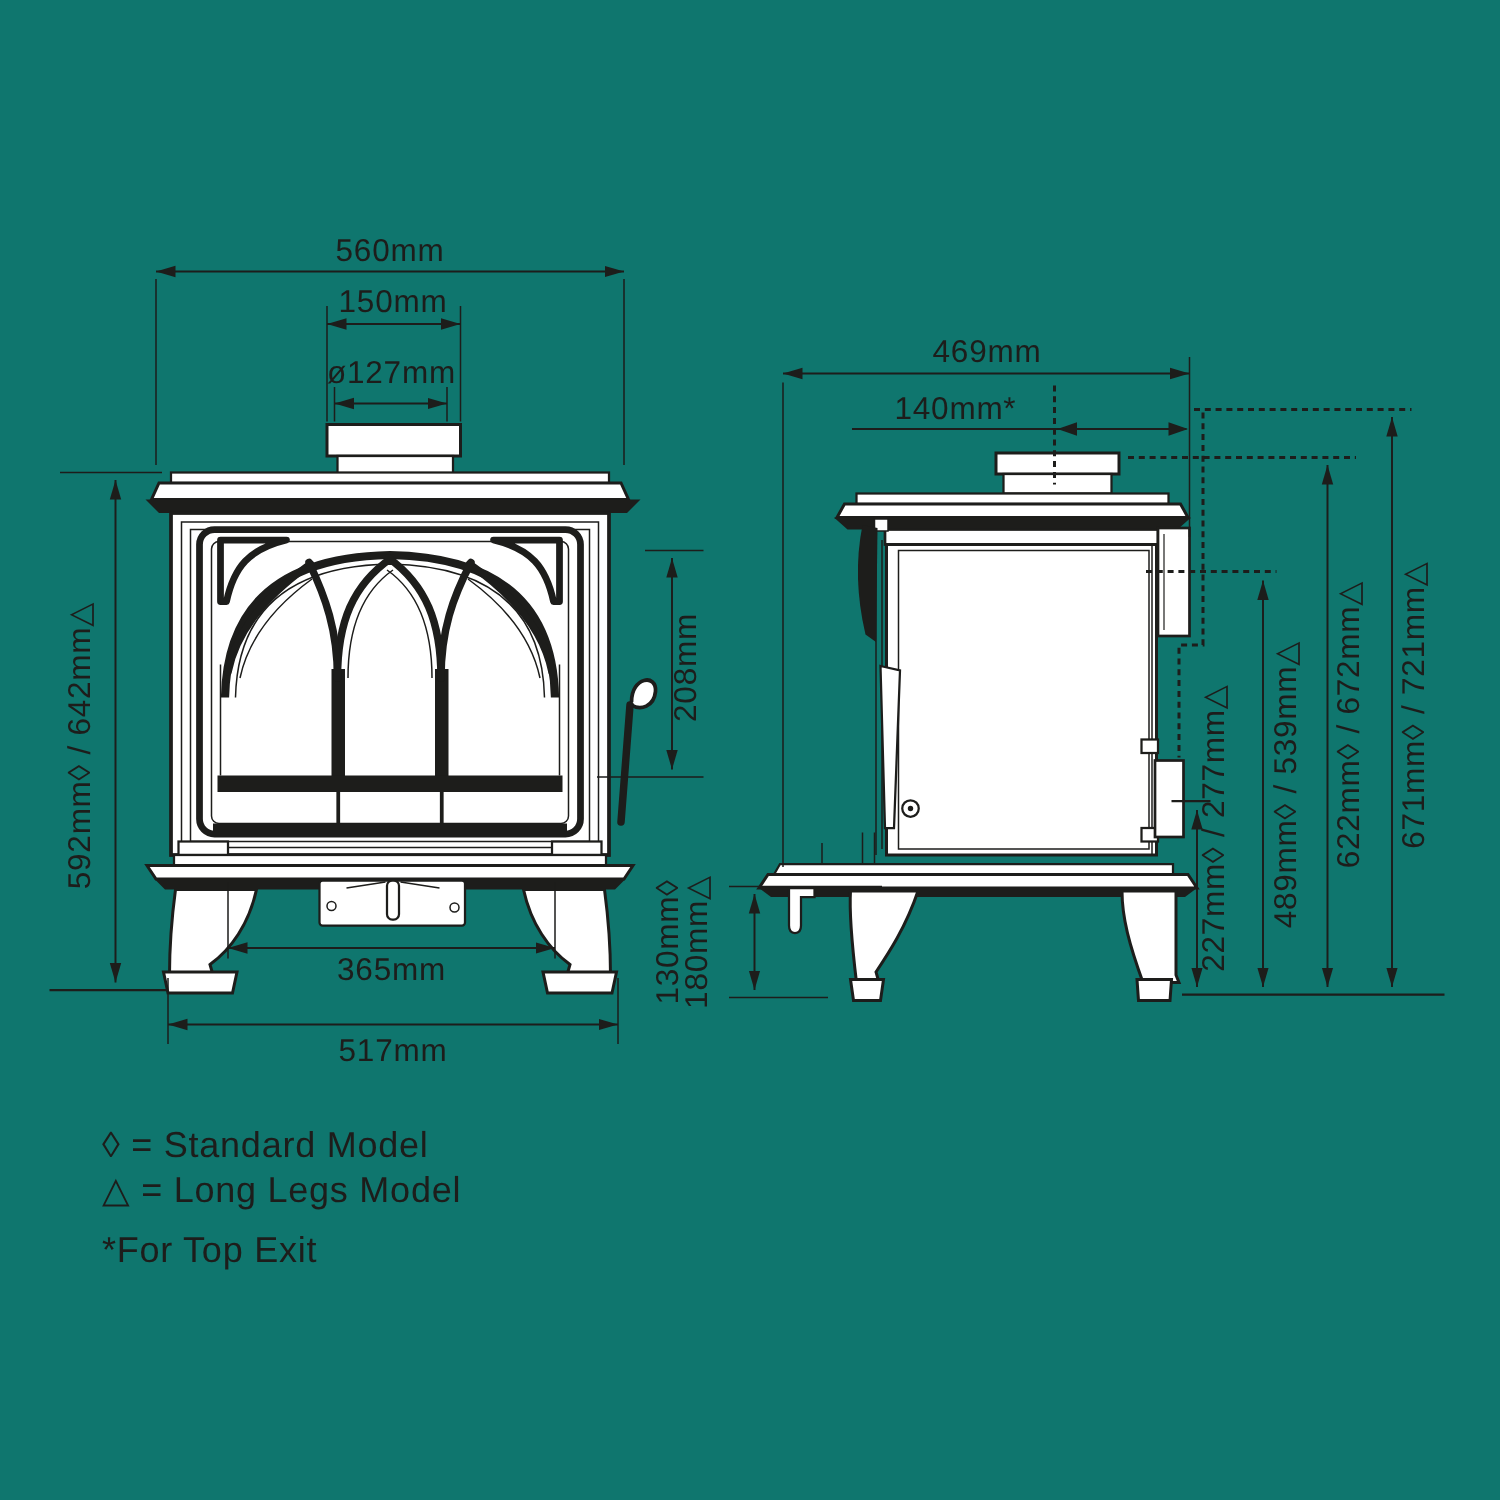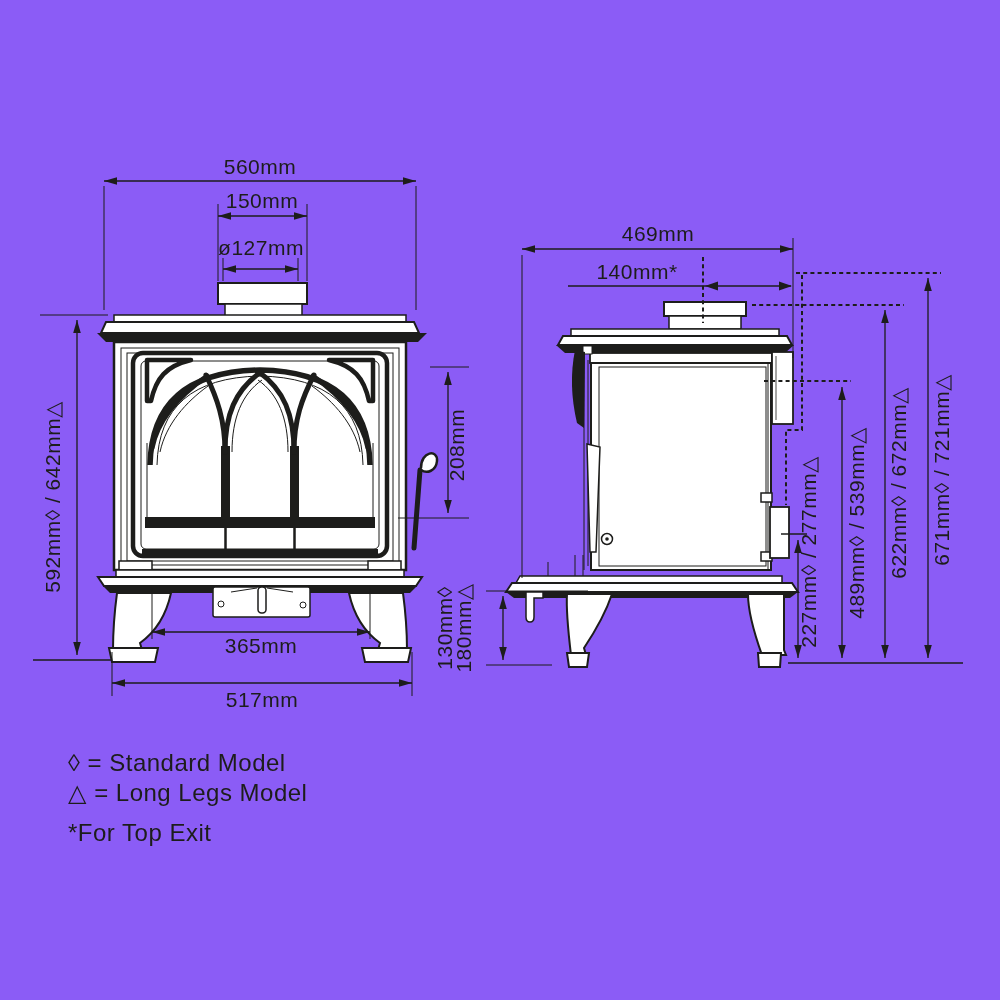--- a/index.html
+++ b/index.html
@@ -1,17 +1,17 @@
 <!DOCTYPE html>
 <html><head>
 <meta charset="utf-8">
 <style>
   html,body{margin:0;padding:0;background:#ffffff;}
   body{width:1000px;height:1000px;font-family:"Liberation Sans",sans-serif;}
-  .canvas{position:relative;width:1000px;height:1000px;background:#8b5cf6;overflow:hidden;}
+  .canvas{position:relative;width:1000px;height:1000px;background:#0f766e;overflow:hidden;}
   svg{display:block;}
   .ln{stroke:#1d1d1b;fill:none;}
   .wfill{fill:#ffffff;}
   .fill{fill:#1d1d1b;stroke:none;}
   .s08{stroke-width:0.8;}
   .s1{stroke-width:1;}
   .s15{stroke-width:1.5;}
   .s18{stroke-width:1.8;}
   .s2{stroke-width:2;}
   .s25{stroke-width:2.5;}

